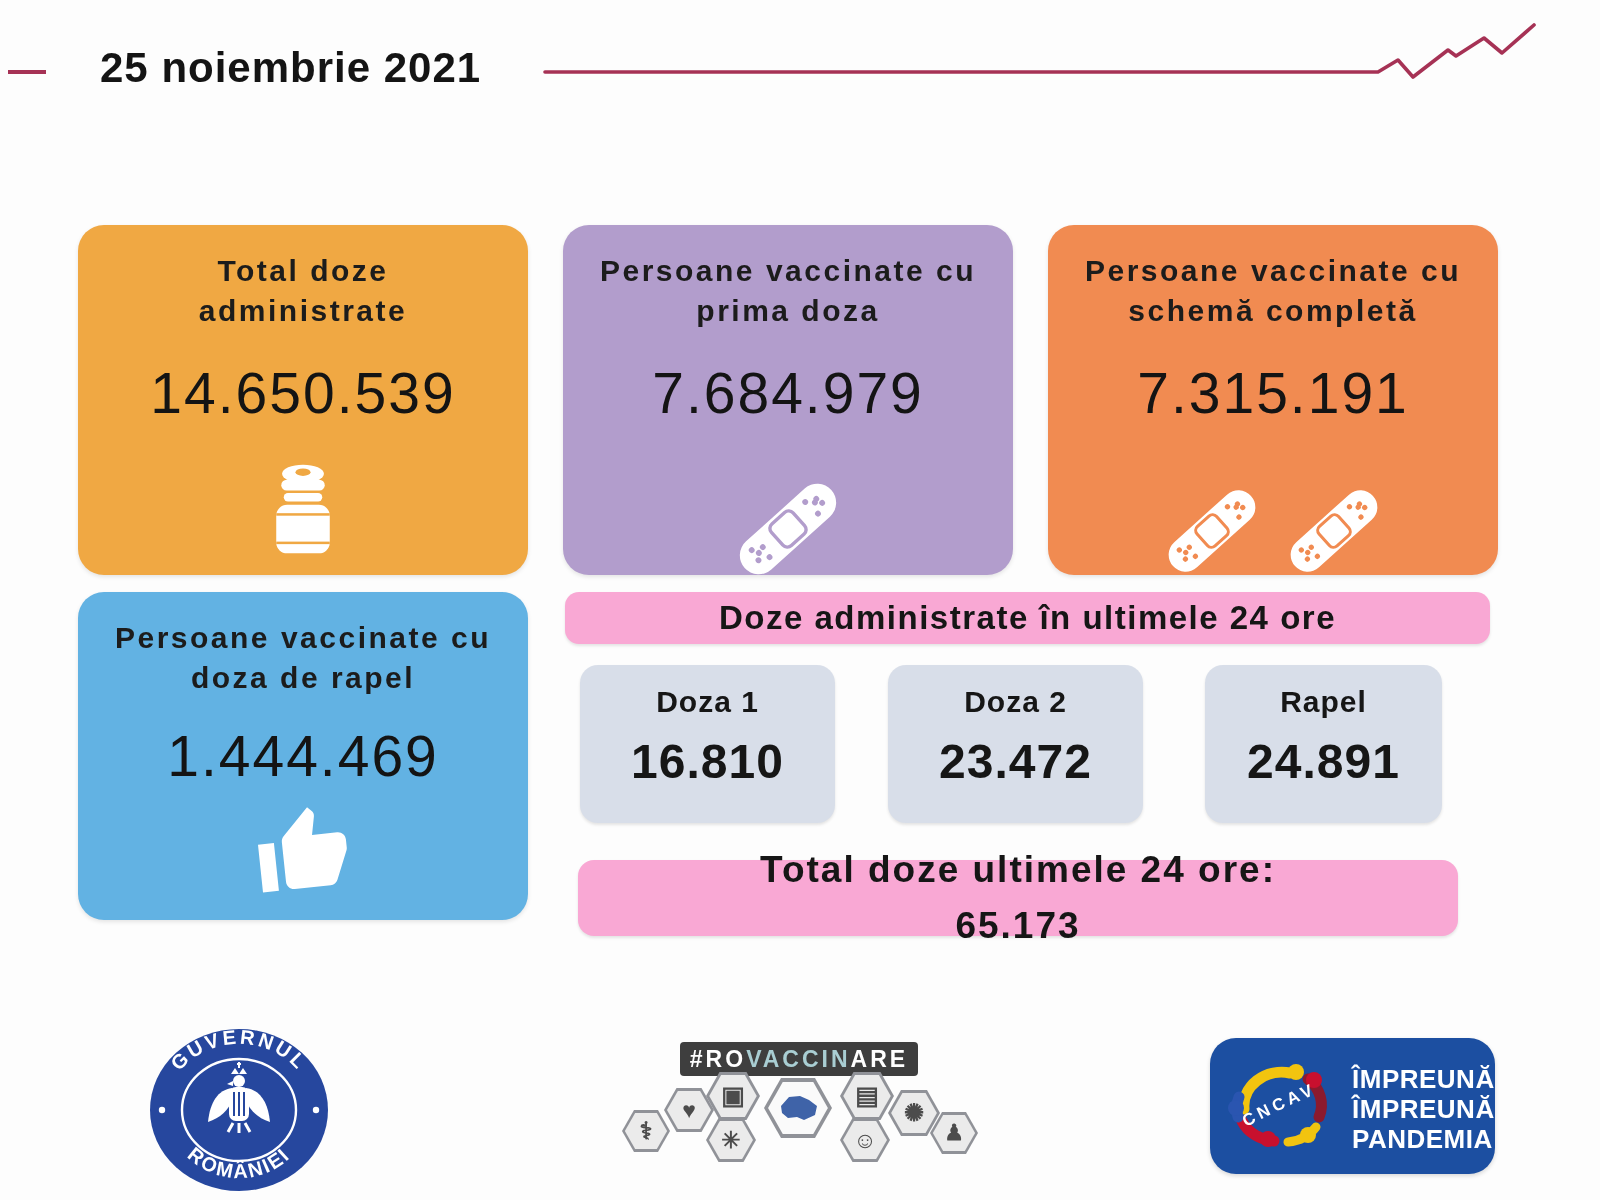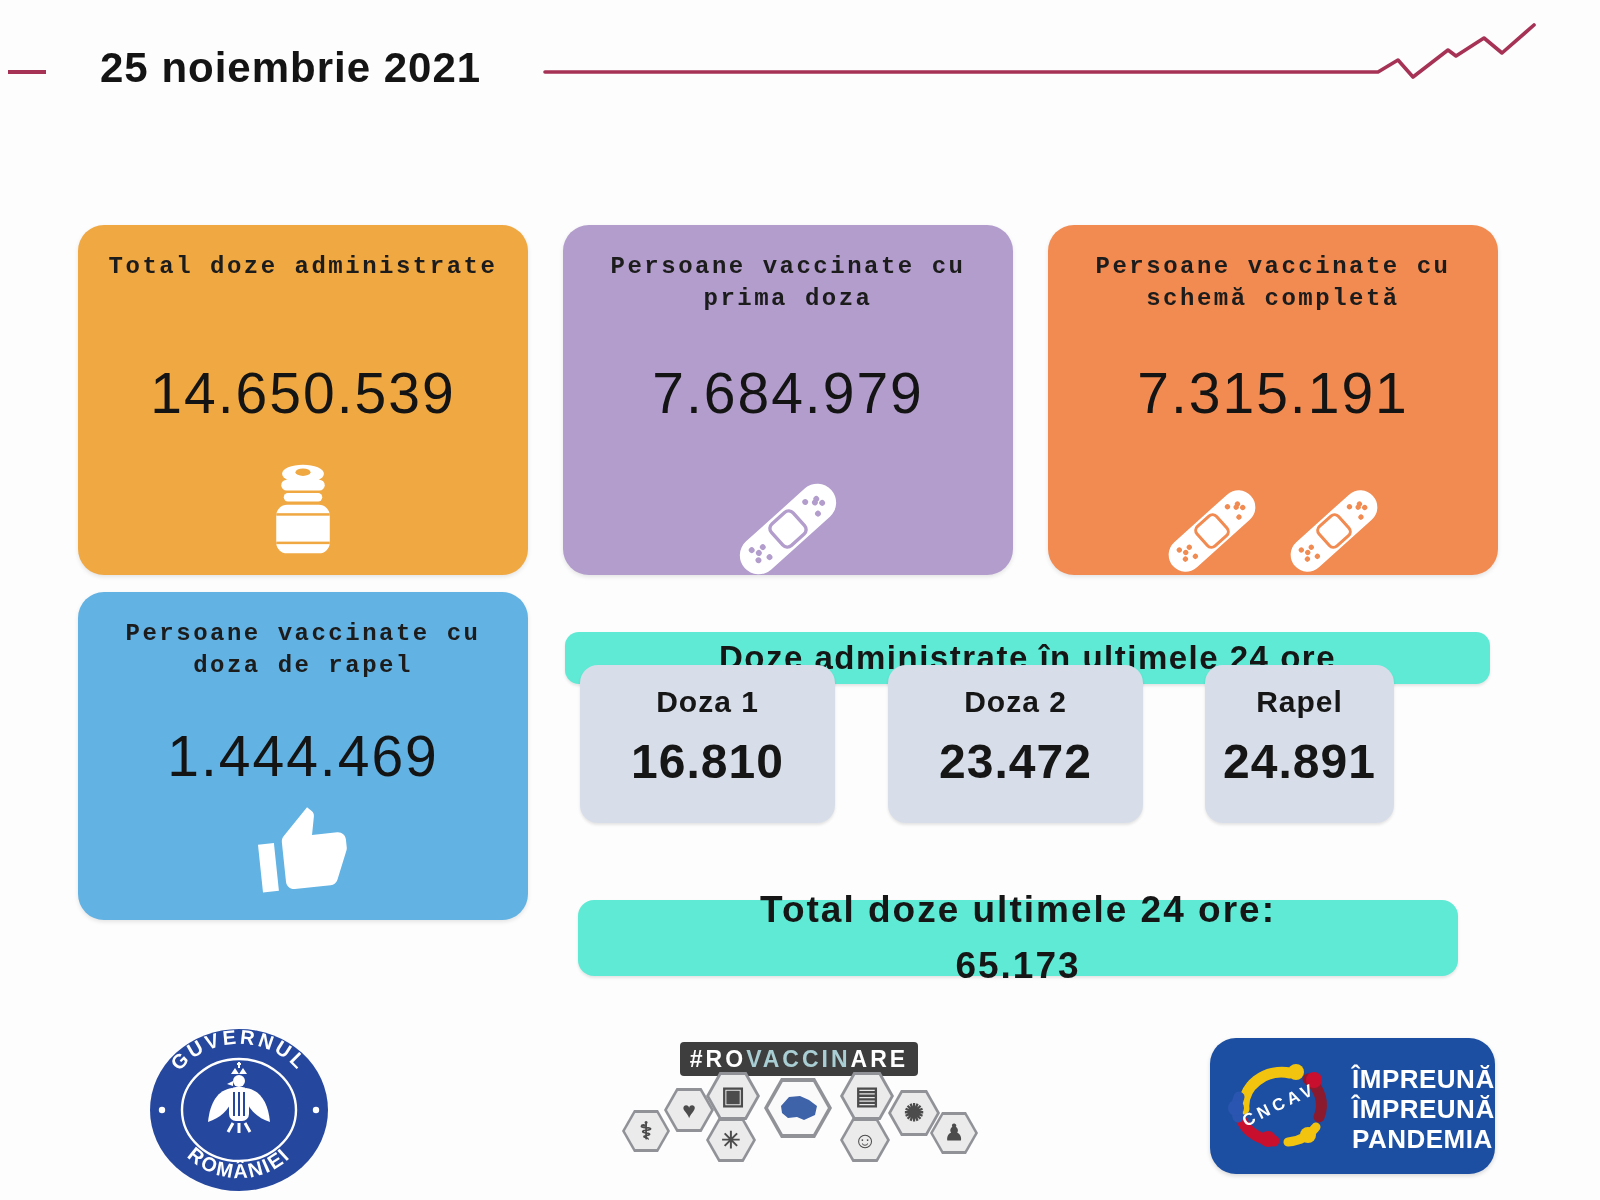--- a/index.html
+++ b/index.html
@@ -12,55 +12,54 @@
     position:absolute;left:100px;top:44px;font-size:42px;font-weight:bold;
     letter-spacing:1px;color:#141414;
   }
   .trend-svg{position:absolute;left:0;top:0;}
   
   .card{
     position:absolute;border-radius:26px;text-align:center;
     box-shadow:0 2px 4px rgba(0,0,0,0.10);
   }
   .card-title{
-    margin:26px 30px 0 30px;font-size:24px;font-weight:bold;letter-spacing:2.5px;
-    line-height:1.32;color:#1c1c1c;font-family:Liberation Mono, monospace;
+    margin:26px 30px 0 30px;font-size:30px;font-weight:bold;letter-spacing:2.5px;
+    line-height:1.32;color:#1c1c1c;
   }
   .card-value{
     position:absolute;left:0;width:100%;top:48%;transform:translateY(-50%);
     font-size:57px;font-weight:normal;letter-spacing:2px;color:#141414;
   }
   .card-icon{
     position:absolute;bottom:20px;left:0;width:100%;
     display:flex;justify-content:center;align-items:flex-end;gap:14px;
   }
   .c-amber {left:78px;  top:225px;width:450px;height:350px;background:#f0a843;}
   .c-purple{left:563px; top:225px;width:450px;height:350px;background:#b29dcc;}
   .c-orange{left:1048px;top:225px;width:450px;height:350px;background:#f18b51;}
   .c-blue  {left:78px;  top:592px;width:450px;height:328px;background:#62b2e3;}
   .c-blue .card-value{top:50%;}
   .rot{transform:rotate(-42deg);}
   
   .panel{
-    position:absolute;background:#5eead4;border-radius:14px;
+    position:absolute;background:#f9a8d4;border-radius:14px;
     display:flex;align-items:center;justify-content:center;
     box-shadow:0 2px 3px rgba(0,0,0,0.10);
-    margin-top:40px;
   }
   .banner24{left:565px;top:592px;width:925px;height:52px;}
   .banner24 .panel-text{font-size:33px;font-weight:bold;letter-spacing:1.5px;}
   .mini{
     position:absolute;top:665px;height:158px;background:#d8dee9;border-radius:18px;
     text-align:center;box-shadow:0 2px 3px rgba(0,0,0,0.10);
   }
   .mini-label{margin-top:20px;font-size:30px;font-weight:bold;letter-spacing:1px;}
   .mini-value{margin-top:15px;font-size:48px;font-weight:bold;letter-spacing:1px;}
   .m1{left:580px; width:255px;}
   .m2{left:888px; width:255px;}
-  .m3{left:1205px;width:189px;}
+  .m3{left:1205px;width:237px;}
   .total-banner{left:578px;top:860px;width:880px;height:76px;border-radius:16px;gap:14px;flex-direction:column;}
   .total-banner .panel-text{font-size:37px;font-weight:bold;letter-spacing:2px;}
   
   .gov-seal{position:absolute;left:148px;top:1026px;}
   .rov-banner{
     position:absolute;left:680px;top:1042px;width:238px;height:34px;background:#3e3e3e;
     border-radius:4px;display:flex;align-items:center;justify-content:center;
     font-size:23px;font-weight:bold;letter-spacing:3px;color:#ffffff;text-align:center;
   }
   .rov-banner .mid{color:#a9ced3;}

